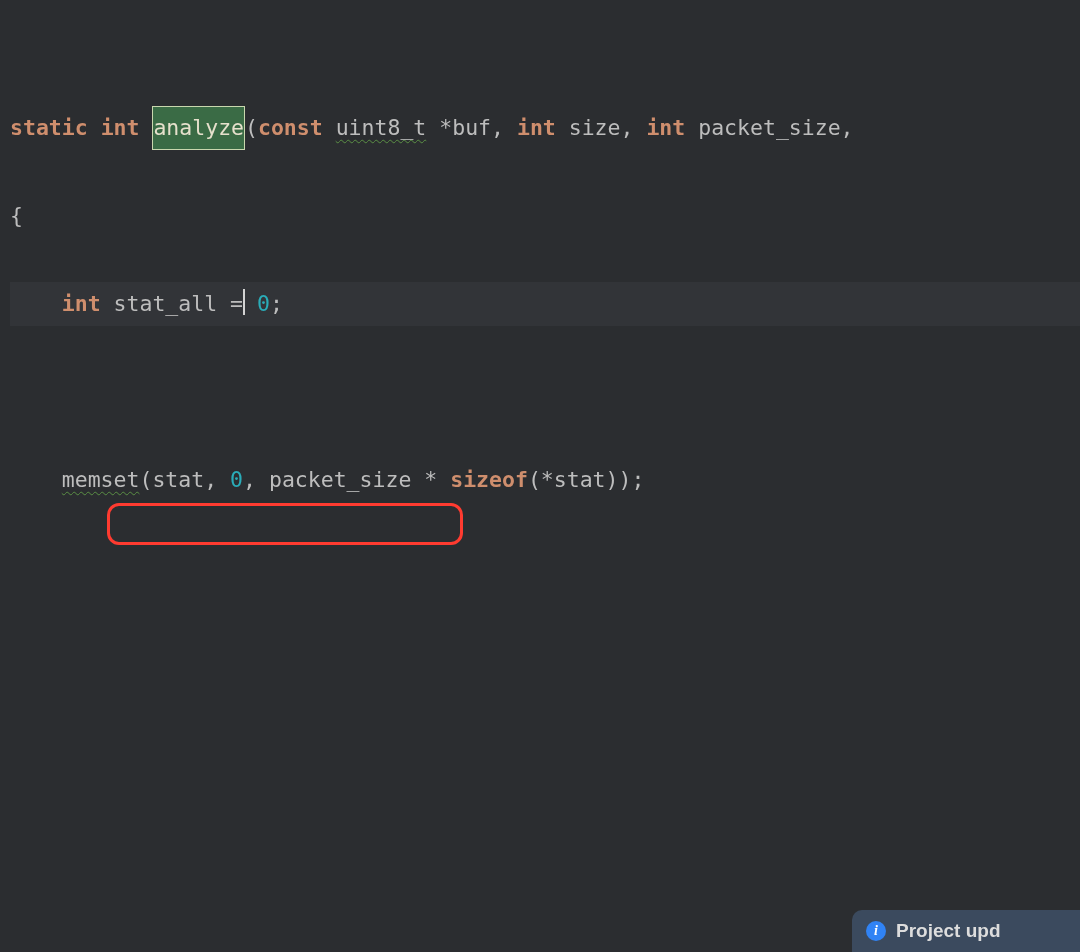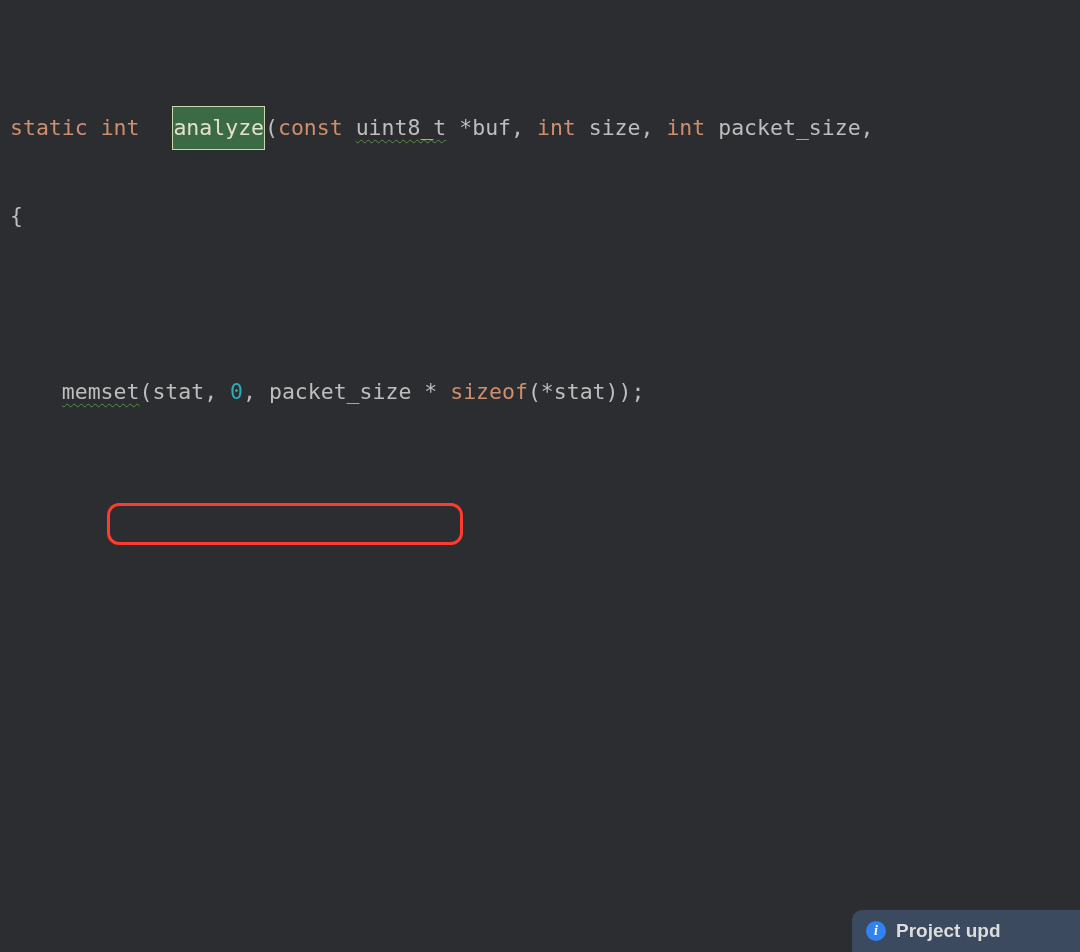--- a/index.html
+++ b/index.html
@@ -32,34 +32,33 @@
     position: relative;
     padding: 18px 0 0 10px;
     font-size: 21.5px;
     line-height: 44px;
     white-space: pre;
   }
   .line { position: relative; padding-left:0; }
   .current-line {
     background: var(--bg-hl-line);
   }
-  .kw { color: var(--kw); }
+  .kw { color: var(--kw); font-weight: bold; }
   .num { color: var(--num); }
   .ident { color: var(--ident); }
   .p { color: var(--ident); }
   .op { color: var(--ident); }
 
   .fn-name-box {
     display: inline-block;
     background: var(--sel-box);
     outline: 1px solid var(--sel-border);
     outline-offset: -1px;
     color: #e6e0cc;
     padding: 0 1px;
-    margin-left: 20px;
   }
 
   .wavy-green {
     text-decoration: underline wavy #5a8f44;
     text-decoration-thickness: 1.4px;
     text-underline-offset: 4px;
     margin-top: 44px;
   }
 
   .caret {
@@ -98,20 +97,21 @@
     font-family: Georgia, serif; font-style: italic;
   }
 </style>
 </head>
 <body>
 
 <div class="editor">
 
 <div class="line"><span class="kw">static</span> <span class="kw">int</span> <span class="fn-name-box">analyze</span><span class="p">(</span><span class="kw">const</span> <span class="ident wavy-green">uint8_t</span> <span class="op">*</span><span class="ident">buf</span><span class="p">,</span> <span class="kw">int</span> <span class="ident">size</span><span class="p">,</span> <span class="kw">int</span> <span class="ident">packet_size</span><span class="p">,</span></div>
 <div class="line"><span class="p">{</span></div>
+<div class="line current-line">    <span class="kw">int</span> <span class="ident">stat_all</span> <span class="op">=</span><span class="caret"></span> <span class="num">0</span><span class="p">;</span></div>
 <div class="line"> </div>
 <div class="line">    <span class="ident wavy-green">memset</span><span class="p">(</span><span class="ident">stat</span><span class="p">,</span> <span class="num">0</span><span class="p">,</span> <span class="ident">packet_size</span> <span class="op">*</span> <span class="kw">sizeof</span><span class="p">(</span><span class="op">*</span><span class="ident">stat</span><span class="p">)</span><span class="p">)</span><span class="p">;</span></div>
 <div class="line"> </div>
 
 
 
 
 
 
 

